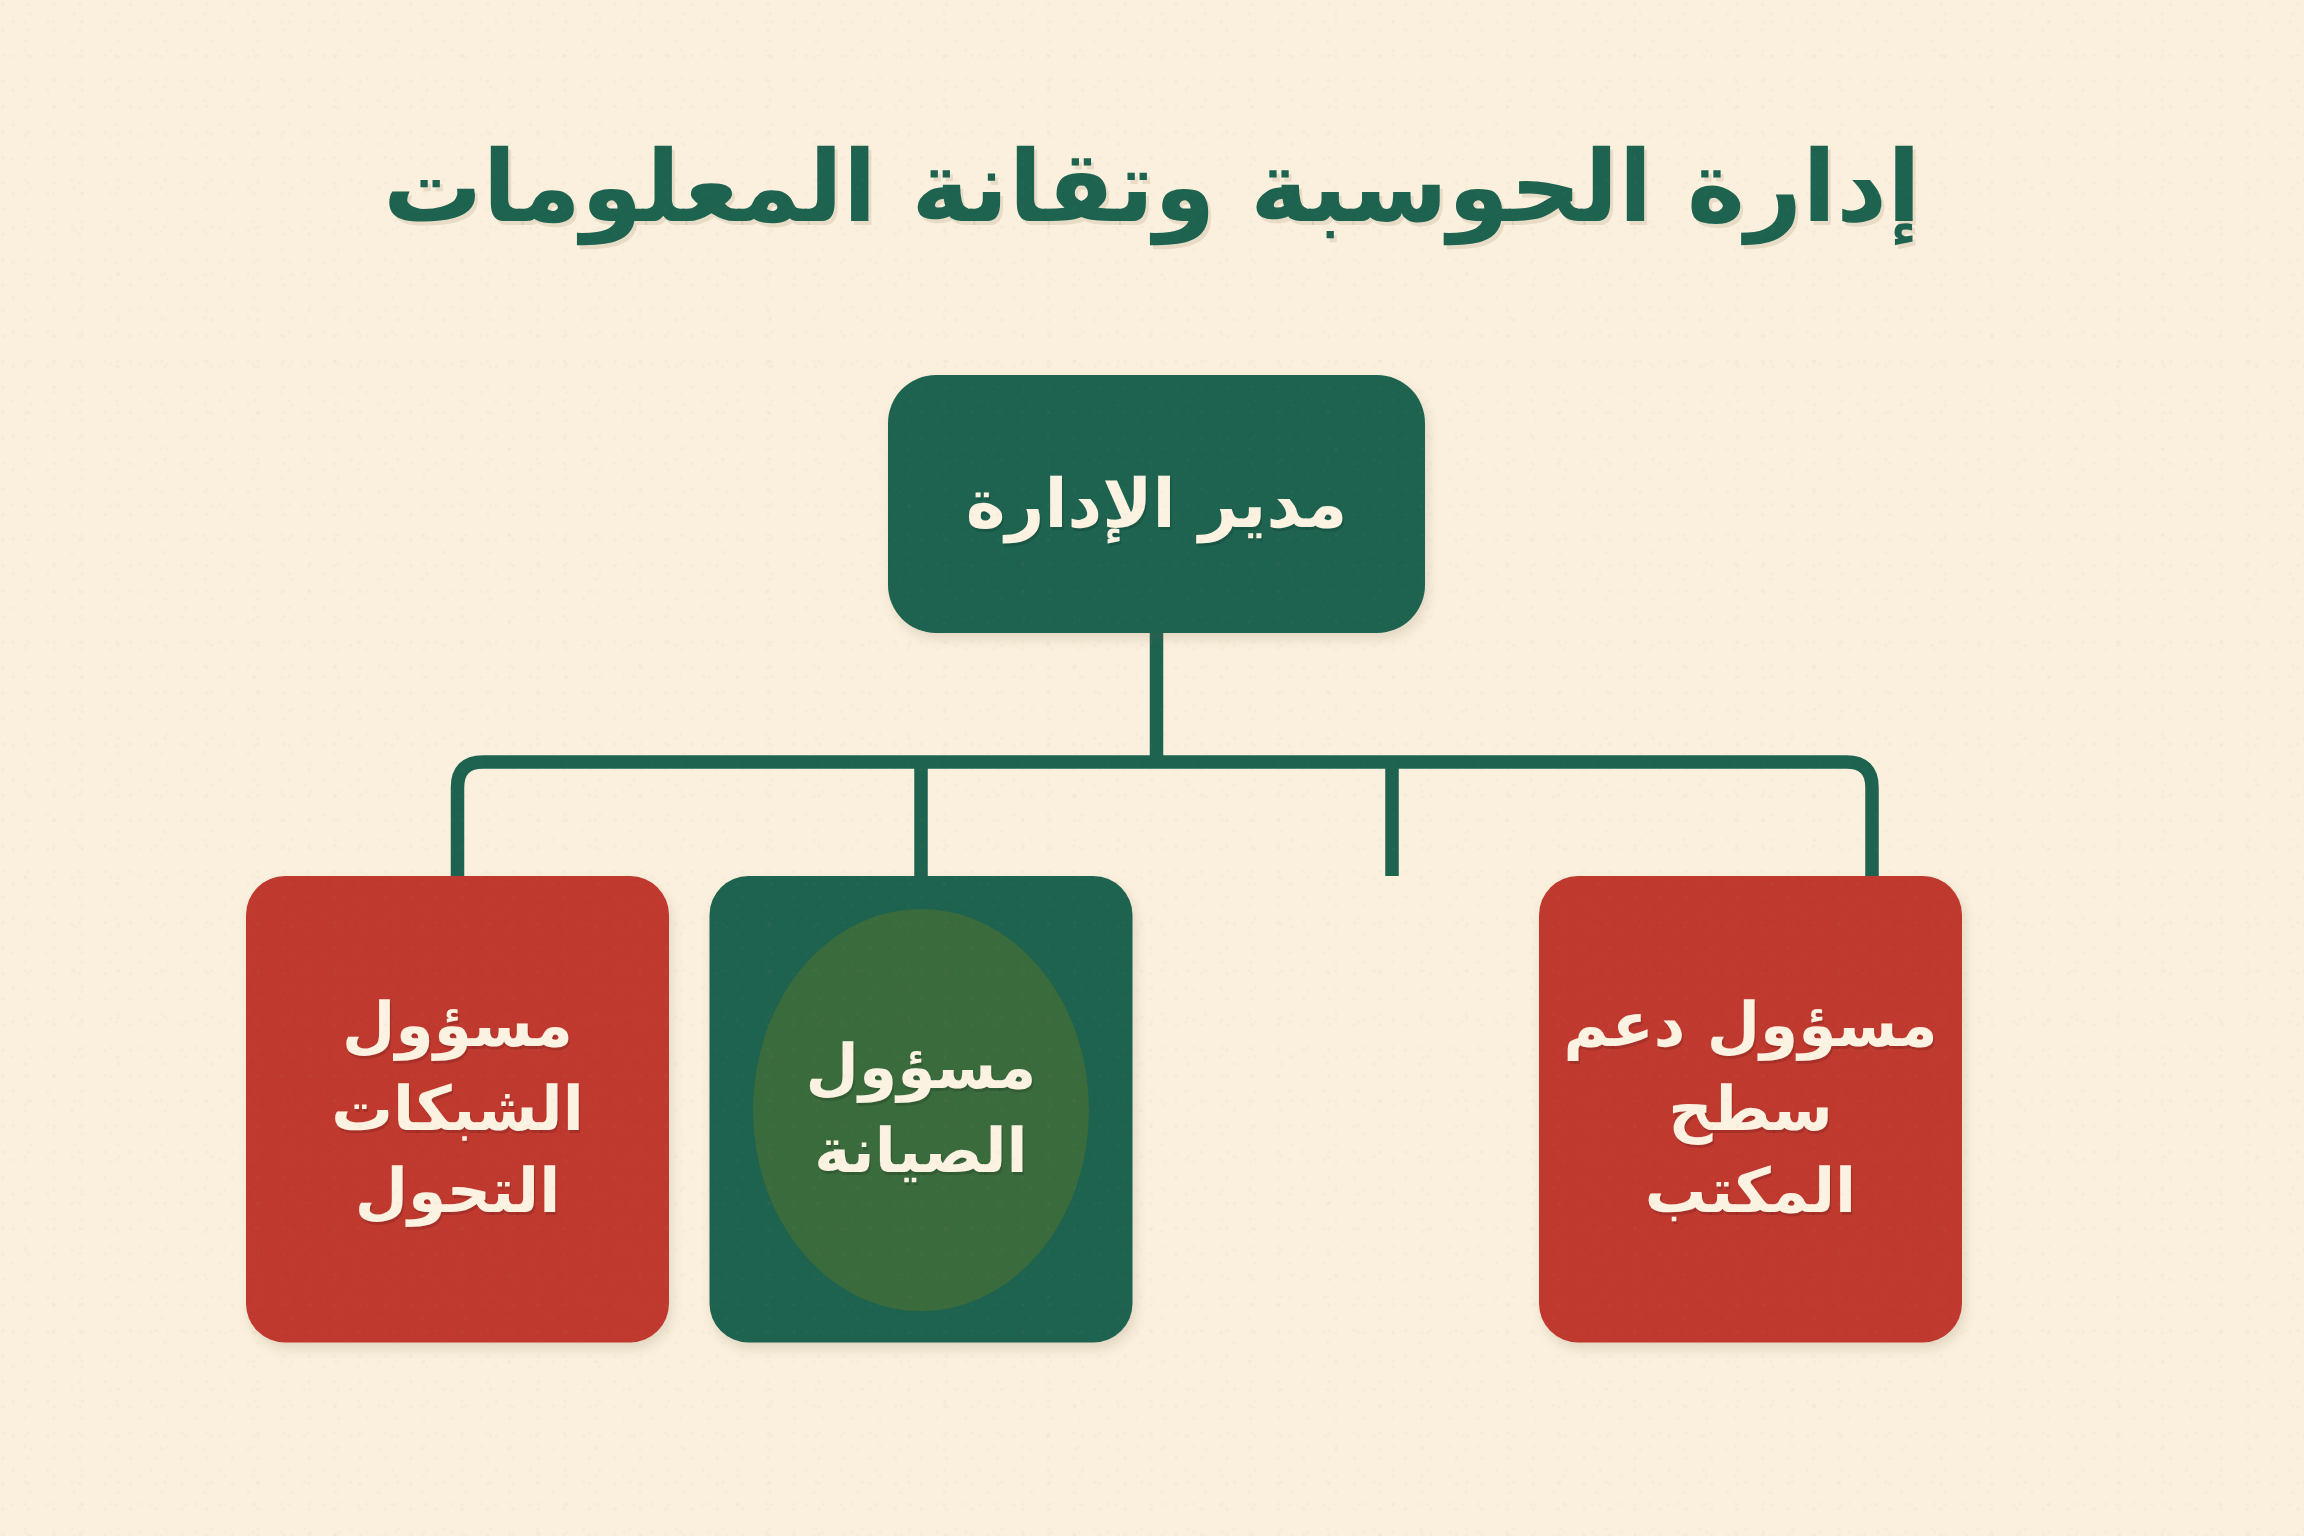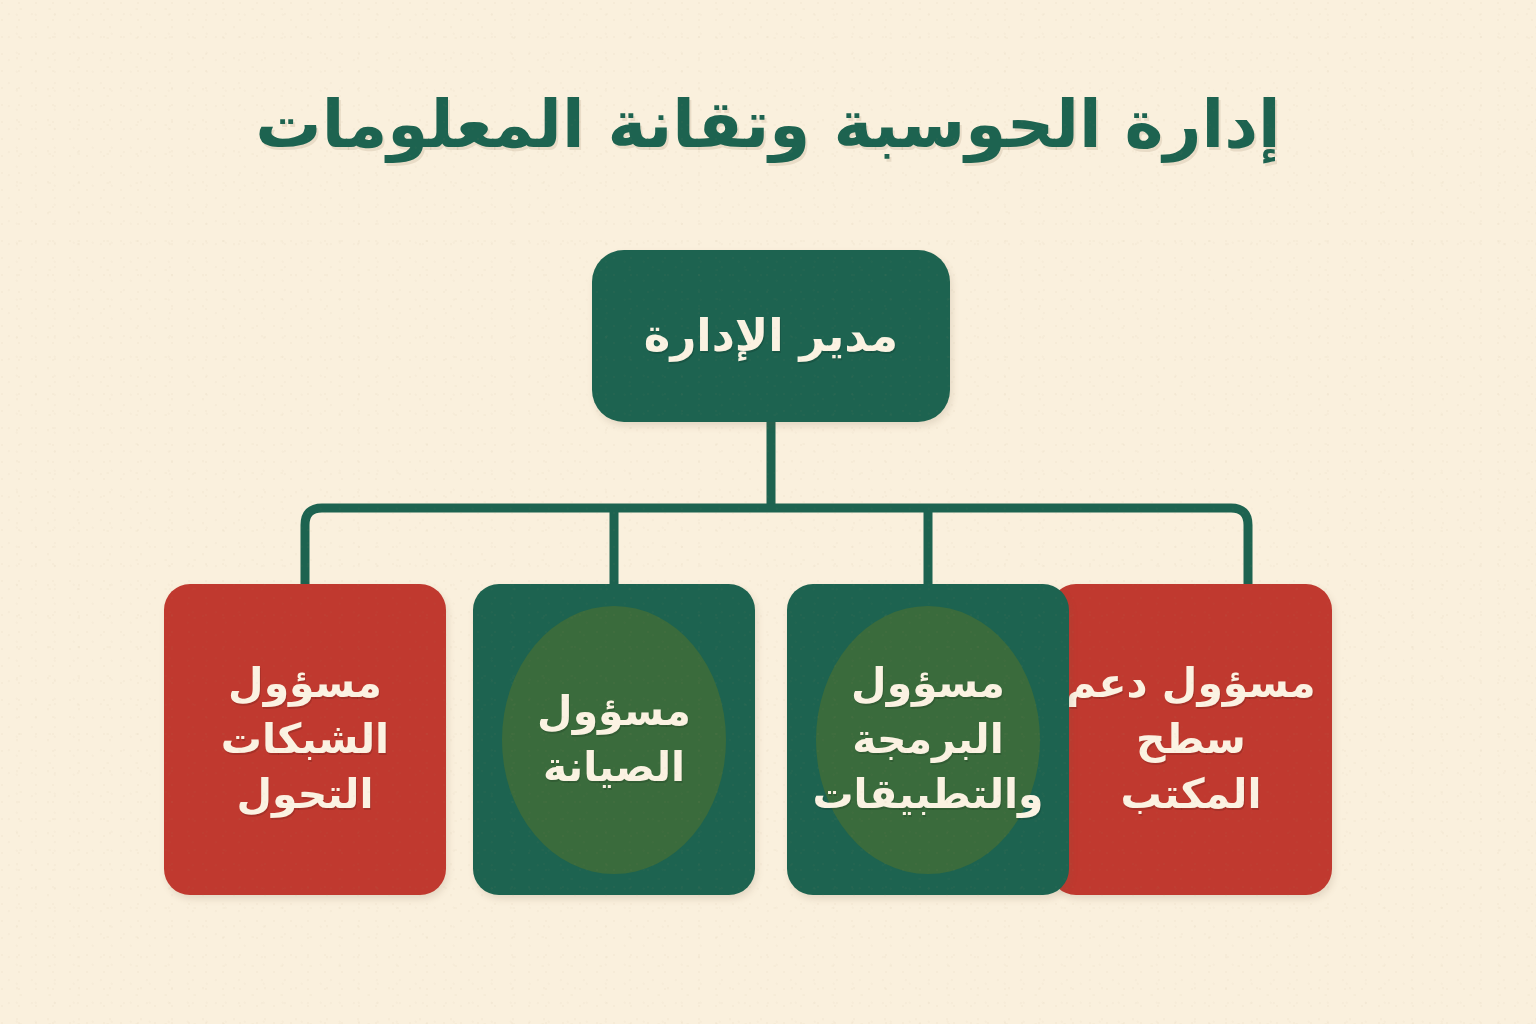--- a/index.html
+++ b/index.html
@@ -102,21 +102,21 @@
   #node-root .label { font-size: 45px; }
 
   
   .node.child {
     top: 584px;
     width: 282px;
     height: 311px;
   }
   .node.child .label { font-size: 41px; }
 
-  #node-child-0 { left: 1050px; }   
+  #node-child-0 { left: 1026px; }   
   #node-child-1 { left: 787px;  }
   #node-child-2 { left: 473px;  }
   #node-child-3 { left: 164px;  }   
 
   
   .node .blob {
     position: absolute;
     z-index: 1;
     background: #3a6b3c;
     border-radius: 50%;
@@ -149,24 +149,20 @@
   </svg>
 
   <div class="node green" id="node-root">
     <span class="label">مدير الإدارة</span>
   </div>
 
   <div class="node child red" id="node-child-0">
     <span class="label">مسؤول دعم سطح المكتب</span>
   </div>
 
-  <div class="node child green" id="node-child-1">
-    <span class="blob"></span>
-    <span class="label">مسؤول البرمجة والتطبيقات</span>
-  </div>
 
   <div class="node child red" id="node-child-3">
     <span class="label">مسؤول الشبكات التحول</span>
   </div>
 
   <div class="node child green" id="node-child-2">
     <span class="blob"></span>
     <span class="label">مسؤول الصيانة</span>
   </div>
 

